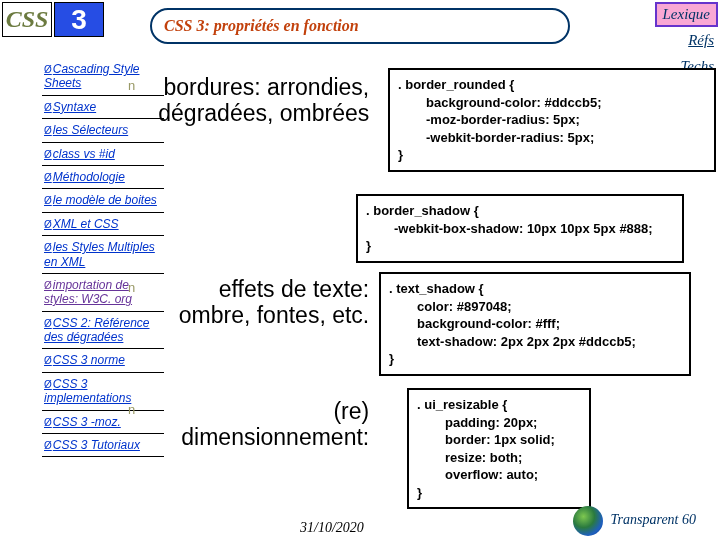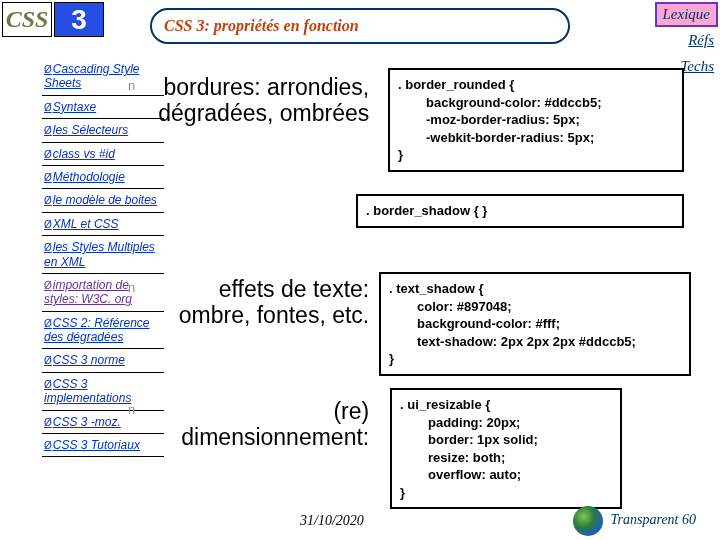--- a/index.html
+++ b/index.html
@@ -18,28 +18,28 @@
   .side-item { border-bottom: 1px solid #000; padding: 4px 2px; font-size: 12px; font-style: italic; text-decoration: underline; cursor: pointer; line-height: 1.2; }
   .side-item.blue { color: #0033cc; }
   .side-item.purple { color: #663399; }
   .arrow { font-size: 10px; margin-right: 1px; font-style: normal; }
   .main { position: absolute; top: 68px; left: 128px; width: 560px; }
   .row-bullet { display: flex; align-items: flex-start; margin-bottom: 8px; }
   .n-bullet { font-family: Arial, sans-serif; font-size: 13px; color: #999966; margin-right: 14px; margin-top: 4px; }
   .bullet-text { font-family: Arial, sans-serif; font-size: 23px; line-height: 1.15; flex: 0 0 220px; text-align: right; }
   .code-box { border: 2px solid #000; background: #fff; font-family: Arial, sans-serif; font-size: 13px; font-weight: bold; line-height: 1.35; padding: 6px 8px; }
   .code-box .ind { padding-left: 28px; display: block; }
-  .cb1 { position: absolute; top: 0; left: 260px; width: 296px; }
+  .cb1 { position: absolute; top: 0; left: 260px; width: 328px; }
   .cb2 { position: absolute; top: 126px; left: 228px; width: 328px; }
   .cb3 { position: absolute; top: 204px; left: 251px; width: 312px; }
-  .cb4 { position: absolute; top: 320px; left: 262px; width: 232px; }
+  .cb4 { position: absolute; top: 320px; left: 279px; width: 184px; }
   .row1 { position: absolute; top: 6px; left: 0; }
   .row2 { position: absolute; top: 208px; left: 0; }
   .row3 { position: absolute; top: 330px; left: 0; }
-  .footer { position: absolute; bottom: 4px; left: 0; width: 720px; display: flex; justify-content: space-between; align-items: center; font-size: 14px; font-style: italic; }
+  .footer { position: absolute; bottom: 4px; left: 0; width: 720px; display: flex; justify-content: space-between; align-items: flex-end; font-size: 14px; font-style: italic; }
   .footer-date { margin-left: 300px; }
   .footer-slide { margin-right: 24px; color: #003366; }
   .globe { width: 30px; height: 30px; border-radius: 50%; background: radial-gradient(circle at 35% 35%, #7ec850 0%, #2a7a3f 40%, #1e5fbf 70%, #0a3a7a 100%); display: inline-block; margin-right: 4px; vertical-align: middle; }
 </style>
 </head>
 <body>
 
 <div class="top-logos">
   <div class="logo css">CSS</div>
   <div class="logo css3">3</div>
@@ -80,20 +80,21 @@
   <div class="code-box cb1">
     <span>. border_rounded {</span>
     <span class="ind">background-color: #ddccb5;</span>
     <span class="ind">-moz-border-radius: 5px;</span>
     <span class="ind">-webkit-border-radius: 5px;</span>
     <span>}</span>
   </div>
 
   <div class="code-box cb2">
     <span>. border_shadow {</span>
+    <span class="ind">-webkit-box-shadow: 10px 10px 5px #888;</span>
     <span>}</span>
   </div>
 
   <div class="row-bullet row2">
     <span class="n-bullet">n</span>
     <span class="bullet-text">effets de texte: ombre, fontes, etc.</span>
   </div>
 
   <div class="code-box cb3">
     <span>. text_shadow {</span>

